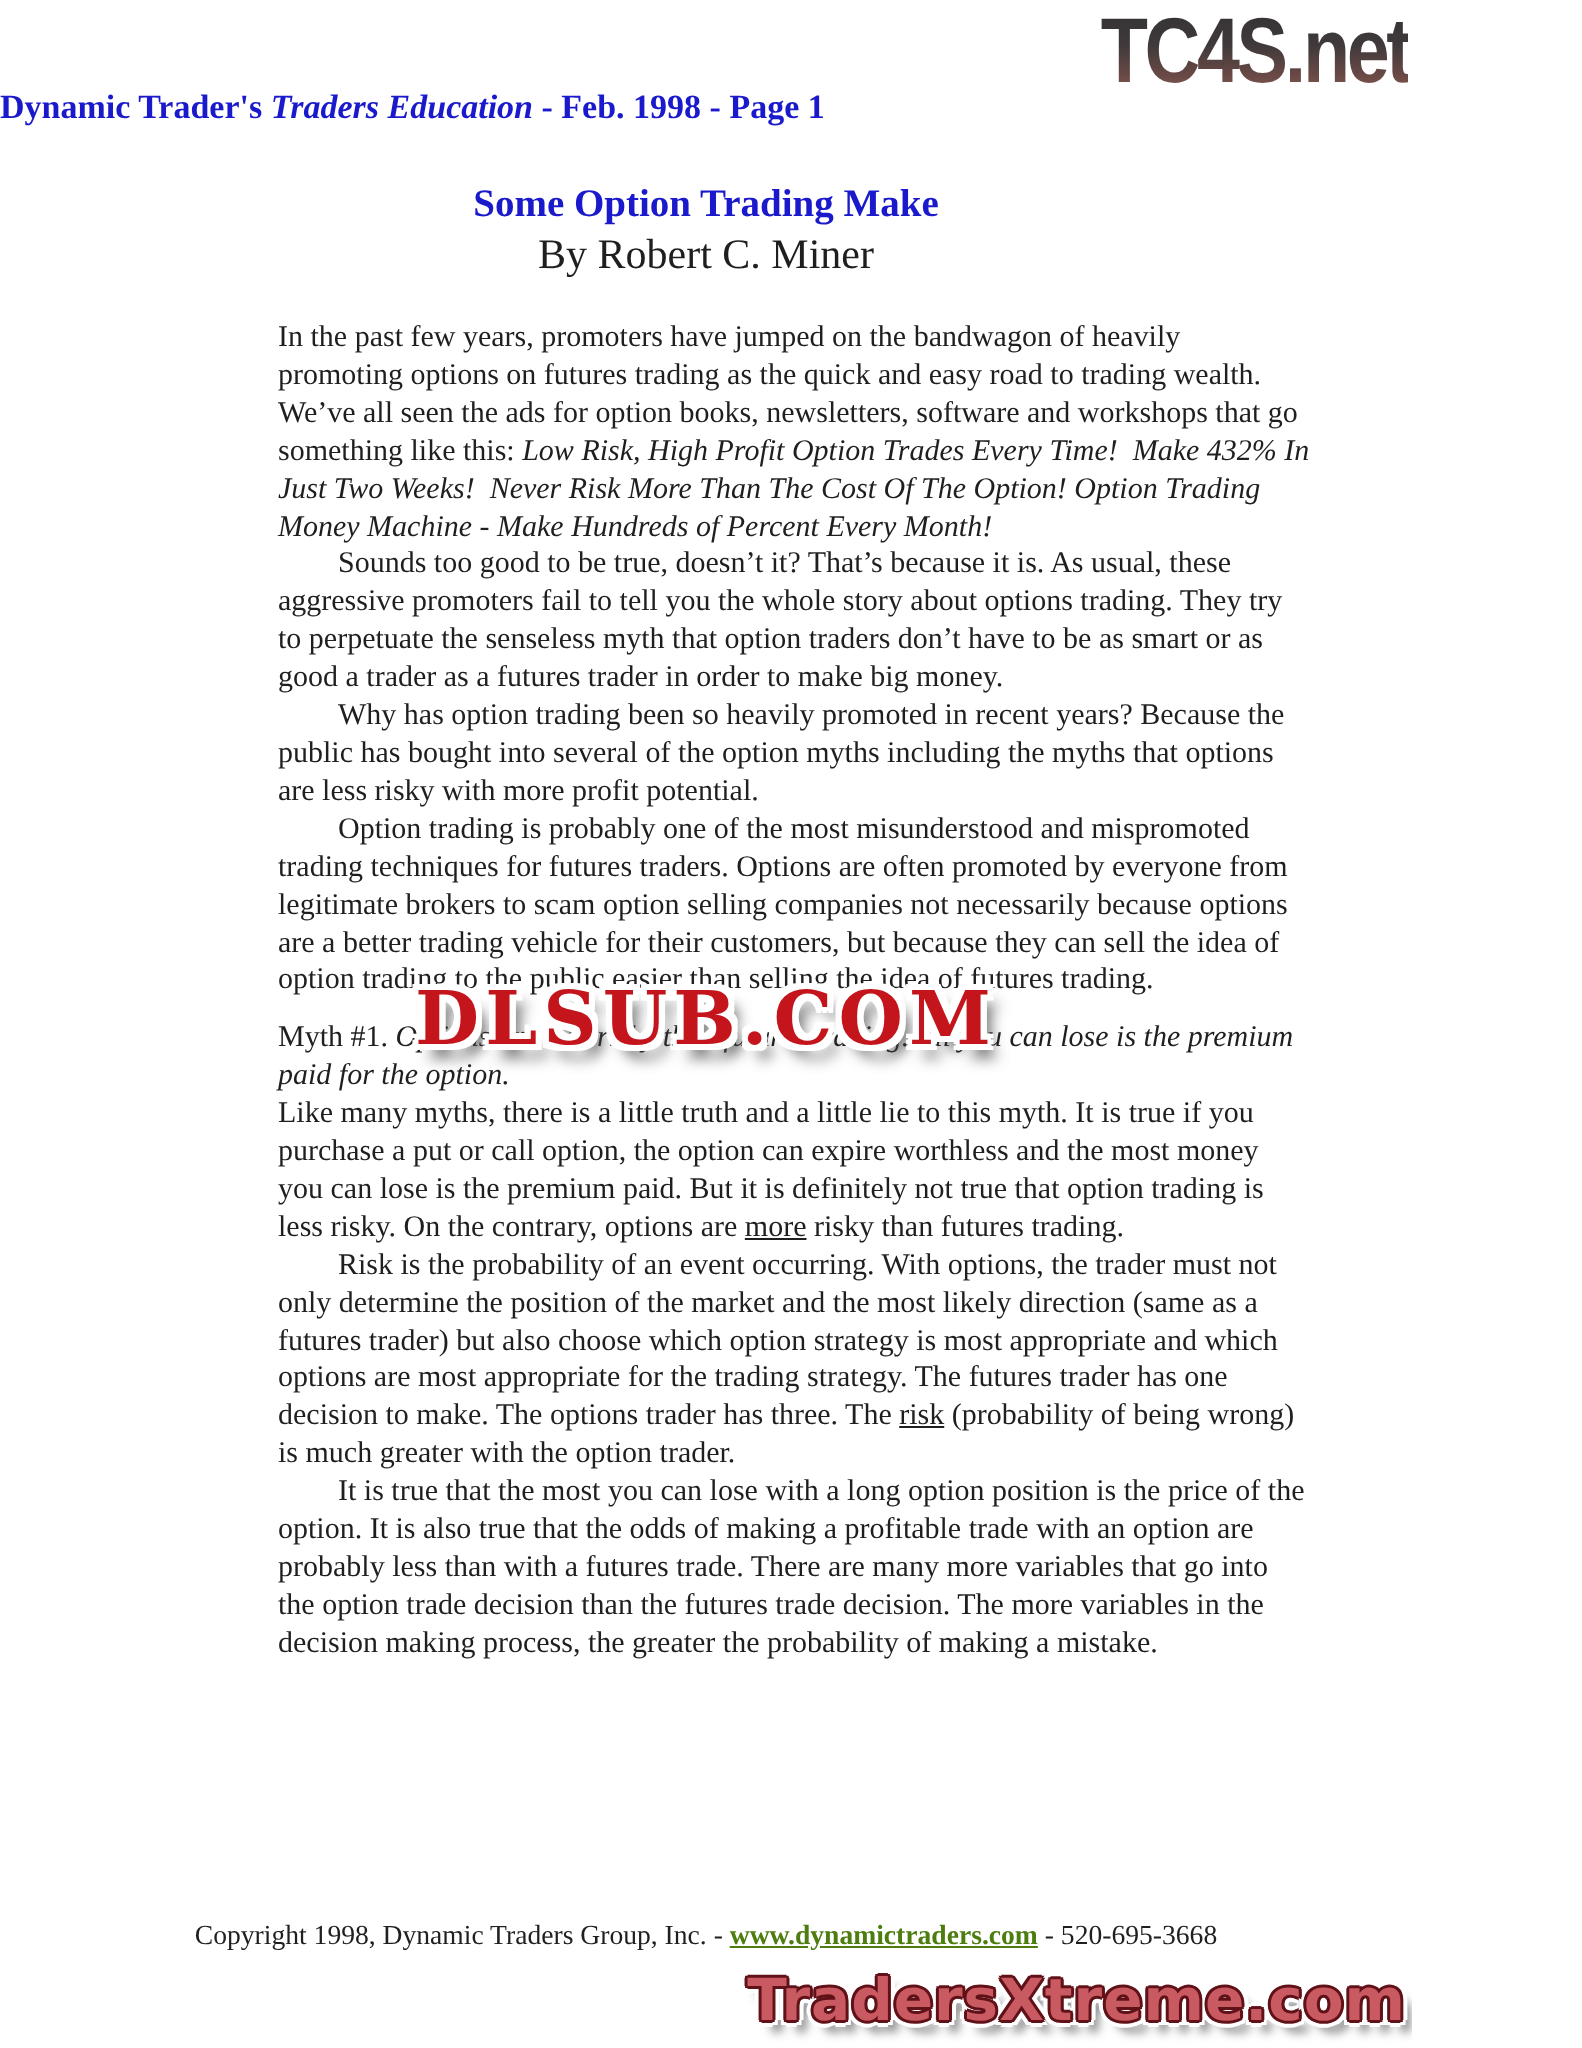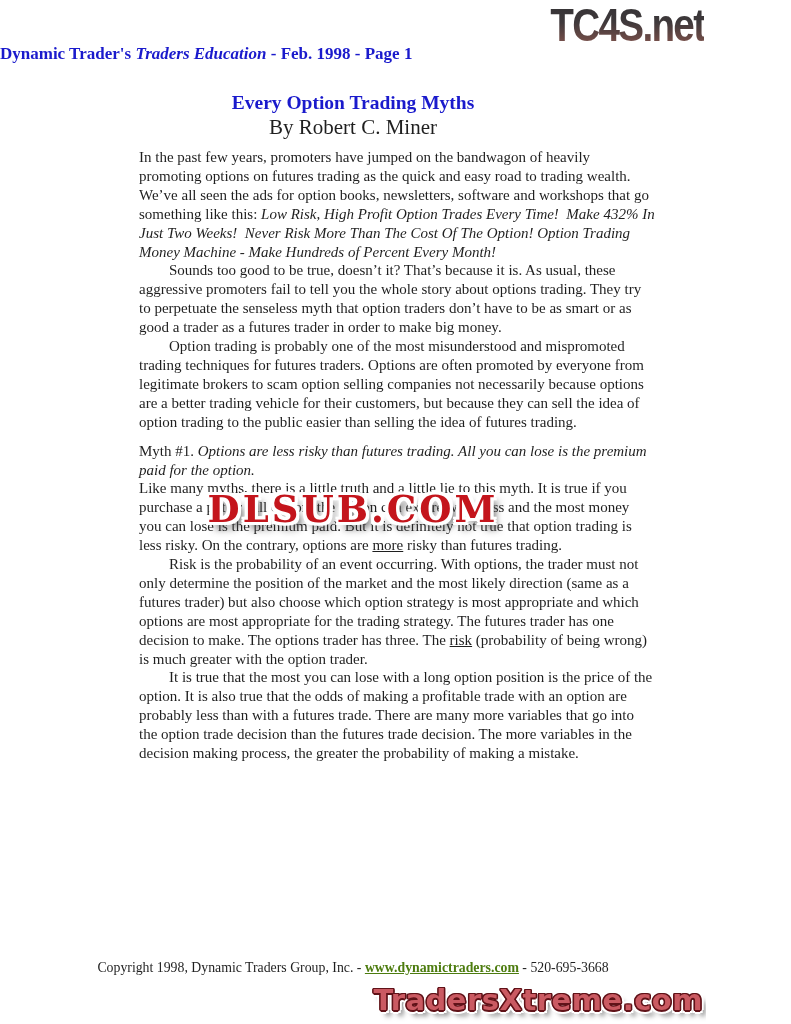--- a/index.html
+++ b/index.html
@@ -100,21 +100,21 @@
     left: 0;
     width: 100%;
     text-align: center;
     font-size: 21px;
     color: #1f1f1f;
   }
 
   
   .body-text {
     position: absolute;
-    top: 148px;
+    top: 160px;
     left: 139px;
     width: 516px;
     font-size: 15px;
     line-height: 18.9px;
     text-align: left;
   }
   .body-text p { margin: 0; }
   .body-text p.indent { text-indent: 30px; }
   .body-text p.space-before { margin-top: 10px; }
 
@@ -141,27 +141,28 @@
 </style>
 </head>
 <body>
 
 <div class="page">
 
   <div class="wm wm-tc4s">TC4S.net</div>
 
   <div class="doc-header"><span class="seg-normal">Dynamic Trader's </span><span class="seg-italic">Traders Education</span><span class="seg-normal"> - Feb. 1998 - Page 1</span></div>
 
-  <h1 class="doc-title">Every Option Trading Myths</h1>
+  <h1 class="doc-title">Some Option Trading Make</h1>
 
   <div class="byline">By Robert C. Miner</div>
 
   <div class="body-text">
       <p><span class="seg-normal">In the past few years, promoters have jumped on the bandwagon of heavily promoting options on futures trading as the quick and easy road to trading wealth. We’ve all seen the ads for option books, newsletters, software and workshops that go something like this: </span><span class="seg-italic">Low Risk, High Profit Option Trades Every Time!&nbsp; Make 432% In Just Two Weeks!&nbsp; Never Risk More Than The Cost Of The Option! Option Trading Money Machine - Make Hundreds of Percent Every Month!</span></p>
       <p class="indent"><span class="seg-normal">Sounds too good to be true, doesn’t it? That’s because it is. As usual, these aggressive promoters fail to tell you the whole story about options trading. They try to perpetuate the senseless myth that option traders don’t have to be as smart or as good a trader as a futures trader in order to make big money.</span></p>
+      <p class="indent"><span class="seg-normal">Why has option trading been so heavily promoted in recent years? Because the public has bought into several of the option myths including the myths that options are less risky with more profit potential.</span></p>
       <p class="indent"><span class="seg-normal">Option trading is probably one of the most misunderstood and mispromoted trading techniques for futures traders. Options are often promoted by everyone from legitimate brokers to scam option selling companies not necessarily because options are a better trading vehicle for their customers, but because they can sell the idea of option trading to the public easier than selling the idea of futures trading.</span></p>
       <p class="space-before"><span class="seg-normal">Myth #1. </span><span class="seg-italic">Options are less risky than futures trading. All you can lose is the premium paid for the option.</span></p>
       <p><span class="seg-normal">Like many myths, there is a little truth and a little lie to this myth. It is true if you purchase a put or call option, the option can expire worthless and the most money you can lose is the premium paid. But it is definitely not true that option trading is less risky. On the contrary, options are </span><span class="seg-underline">more</span><span class="seg-normal"> risky than futures trading.</span></p>
       <p class="indent"><span class="seg-normal">Risk is the probability of an event occurring. With options, the trader must not only determine the position of the market and the most likely direction (same as a futures trader) but also choose which option strategy is most appropriate and which options are most appropriate for the trading strategy. The futures trader has one decision to make. The options trader has three. The </span><span class="seg-underline">risk</span><span class="seg-normal"> (probability of being wrong) is much greater with the option trader.</span></p>
       <p class="indent"><span class="seg-normal">It is true that the most you can lose with a long option position is the price of the option. It is also true that the odds of making a profitable trade with an option are probably less than with a futures trade. There are many more variables that go into the option trade decision than the futures trade decision. The more variables in the decision making process, the greater the probability of making a mistake.</span></p>
     </div>
 
   <div class="wm wm-dlsub">DLSUB.COM</div>
 
   <div class="footer"><span class="seg-normal">Copyright 1998, Dynamic Traders Group, Inc. - </span><a class="seg-link">www.dynamictraders.com</a><span class="seg-normal"> - 520-695-3668</span></div>

